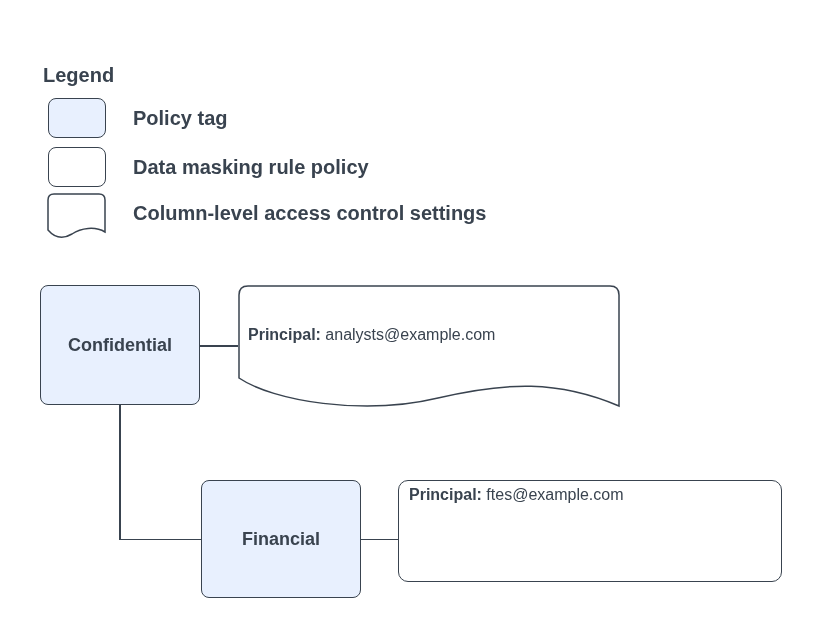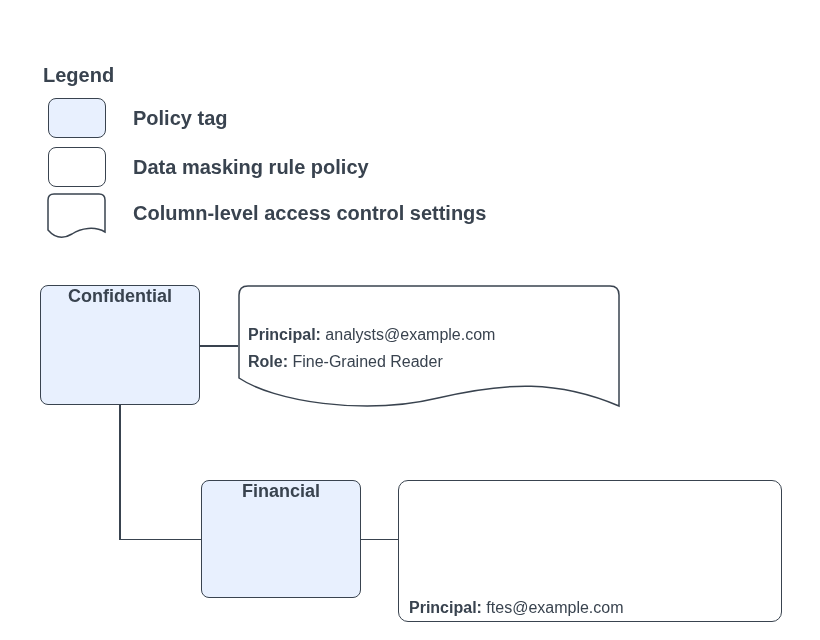--- a/index.html
+++ b/index.html
@@ -26,27 +26,27 @@
   .swatch-rect{
     width:58px;height:40px;border:1.5px solid var(--stroke);border-radius:8px;
   }
   .swatch-policy{background:var(--fill-policy);}
   .swatch-plain{background:var(--fill-shape);}
 
   
   .policy-node{
     width:160px;border:1.5px solid var(--stroke);border-radius:8px;
     background:var(--fill-policy);
-    display:flex;justify-content:center;
+    display:flex;align-items:center;justify-content:center;
     font-size:18px;font-weight:700;
   }
   .masking-box{
-    left:398px;top:480px;width:384px;height:142px;
+    left:398px;top:480px;width:384px;height:102px;
     border:1.5px solid var(--stroke);border-radius:10px;background:var(--fill-shape);
-    display:flex;flex-direction:column;justify-content:flex-end;
+    display:flex;flex-direction:column;justify-content:flex-start;
     padding-left:10px;
   }
   .doc-text{font-size:16px;line-height:27px;white-space:nowrap;}
   .doc-text .b{font-weight:700;}
 
   .connector{background:var(--stroke);}
 
   svg{display:block;}
   svg path{fill:var(--fill-shape);stroke:var(--stroke);stroke-width:1.5;}
 </style>
@@ -74,21 +74,20 @@
 
 <div class="abs connector" style="left:200px;top:345px;width:38px;height:1.5px;"></div>
 
 <div class="abs" style="left:238px;top:285px;">
   <svg width="382" height="134" viewBox="0 0 382 134">
     <path d="M 10,1 H 372 Q 381,1 381,10 V 121 C 320,95 268,97 200,113 C 125,131 35,116 1,93 V 10 Q 1,1 10,1 Z"></path>
   </svg>
 </div>
 <div class="abs doc-text" style="left:248px;top:321px;">
   <div><span class="b">Principal:</span><span> analysts@example.com</span></div>
-  <div><span class="b">Role:</span><span> Fine-Grained Reader</span></div>
 </div>
 
 <div class="abs connector" style="left:119px;top:405px;width:1.5px;height:135px;"></div>
 <div class="abs connector" style="left:119px;top:538.5px;width:83px;height:1.5px;"></div>
 
 <div class="abs policy-node" style="left:201px;top:480px;height:118px;">
   <span>Financial</span>
 </div>
 
 <div class="abs connector" style="left:361px;top:538.5px;width:37px;height:1.5px;"></div>

